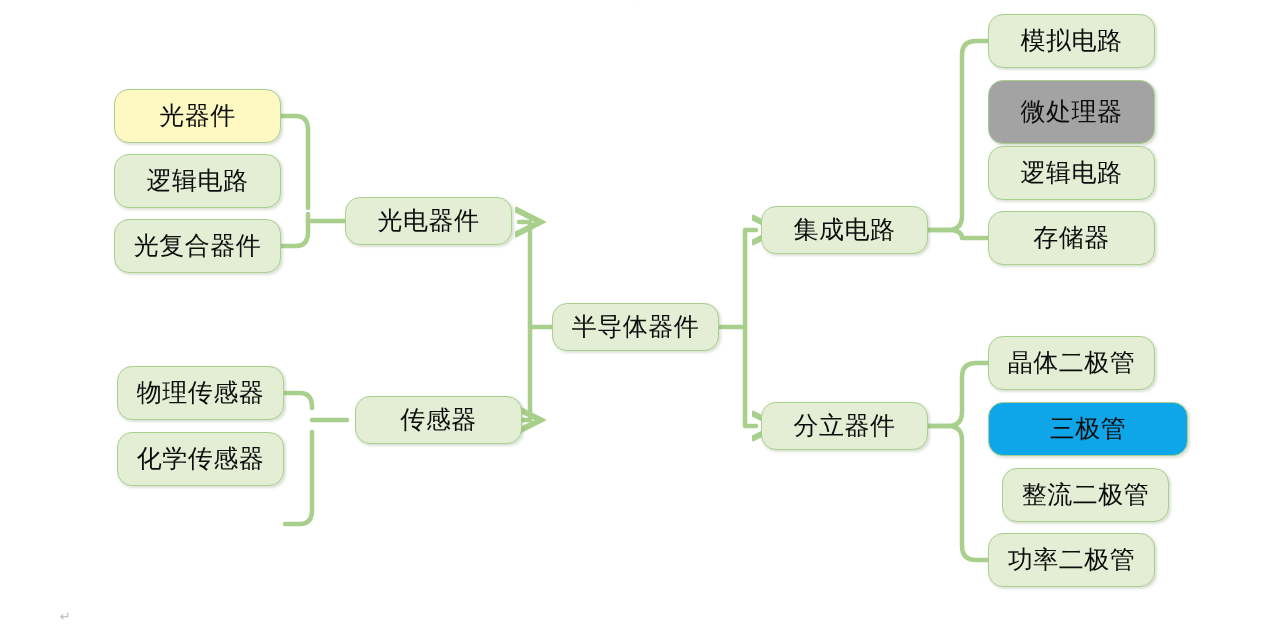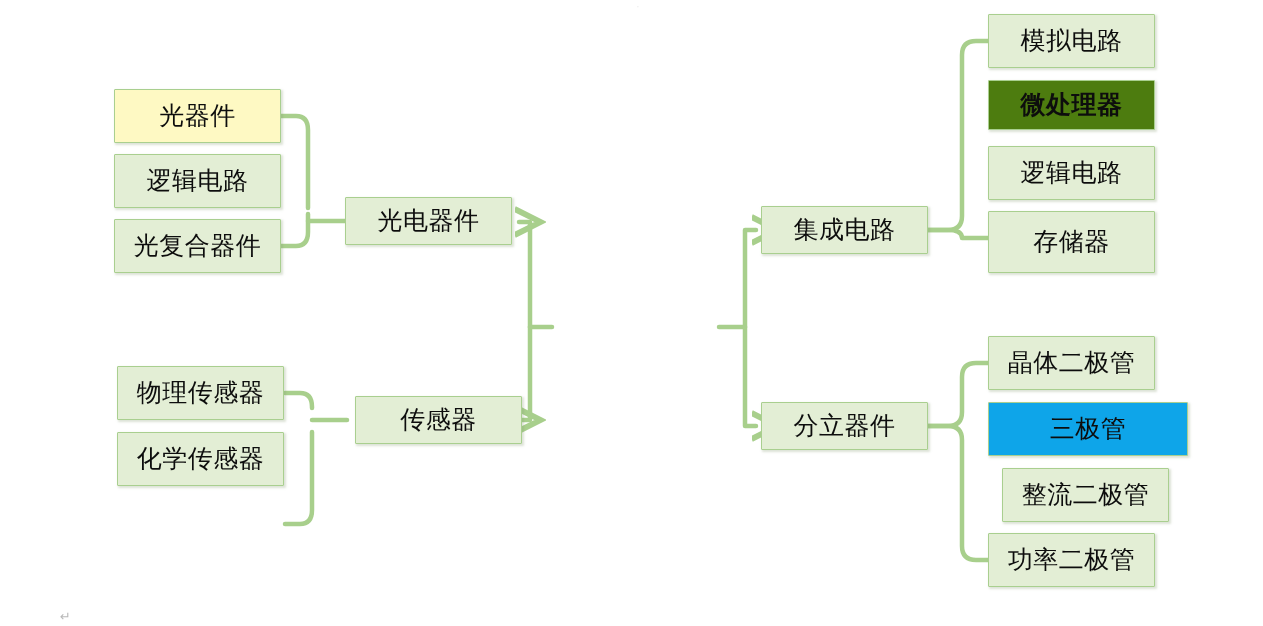--- a/index.html
+++ b/index.html
@@ -27,21 +27,21 @@
     pointer-events: none;
   }
   .node {
     position: absolute;
     box-sizing: border-box;
     display: flex;
     align-items: center;
     justify-content: center;
     background: #e3eed5;
     border: 1.6px solid #a9cf8f;
-    border-radius: 1px;
+    border-radius: 15px;
     color: #0d0d0d;
     line-height: 1.1;
     white-space: nowrap;
     box-shadow: 1.5px 1.5px 2.5px rgba(140,160,120,0.30);
     letter-spacing: 0.5px;
     z-index: 2;
   }
   .node-root   { font-size: 25px; }
   .node-branch { font-size: 25px; }
   .node-leaf   { font-size: 25px; }
@@ -92,40 +92,41 @@
       <path d="M552,327 L530,327"></path>
       <path d="M530,327 L530,222 L519,222" marker-end="url(#arrow-left)"></path>
       <path d="M530,327 L530,420 L519,420" marker-end="url(#arrow-left)"></path>
 
       <path d="M719,327 L745,327"></path>
       <path d="M745,327 L745,230 L756,230" marker-end="url(#arrow-right)"></path>
       <path d="M745,327 L745,426 L756,426" marker-end="url(#arrow-right)"></path>
     </g>
   </svg>
 
+  <div class="node node-root" style="left: 552px; top: 303px; width: 167px; height: 48px; background: rgb(227, 238, 213); border-color: rgb(169, 207, 143); color: rgb(13, 13, 13);">半导体器件</div>
 
   <div class="node node-branch" style="left: 345px; top: 197px; width: 167px; height: 48px; background: rgb(227, 238, 213); border-color: rgb(169, 207, 143); color: rgb(13, 13, 13);">光电器件</div>
 
   <div class="node node-branch" style="left: 347px; top: 396px; width: 167px; height: 48px; background: rgb(227, 238, 213); border-color: rgb(169, 207, 143); color: rgb(13, 13, 13); margin-left: 8px;">传感器</div>
 
   <div class="node node-leaf" style="left: 114px; top: 89px; width: 167px; height: 54px; background: #fef9c3; border-color: rgb(169, 207, 143); color: rgb(13, 13, 13);">光器件</div>
   <div class="node node-leaf" style="left: 114px; top: 154px; width: 167px; height: 54px; background: rgb(227, 238, 213); border-color: rgb(169, 207, 143); color: rgb(13, 13, 13);">逻辑电路</div>
   <div class="node node-leaf" style="left: 114px; top: 219px; width: 167px; height: 54px; background: rgb(227, 238, 213); border-color: rgb(169, 207, 143); color: rgb(13, 13, 13);">光复合器件</div>
 
   <div class="node node-leaf" style="left: 117px; top: 366px; width: 167px; height: 54px; background: rgb(227, 238, 213); border-color: rgb(169, 207, 143); color: rgb(13, 13, 13);">物理传感器</div>
   <div class="node node-leaf" style="left: 117px; top: 432px; width: 167px; height: 54px; background: rgb(227, 238, 213); border-color: rgb(169, 207, 143); color: rgb(13, 13, 13);">化学传感器</div>
 
   <div class="node node-branch" style="left: 761px; top: 206px; width: 167px; height: 48px; background: rgb(227, 238, 213); border-color: rgb(169, 207, 143); color: rgb(13, 13, 13);">集成电路</div>
 
   <div class="node node-branch" style="left: 761px; top: 402px; width: 167px; height: 48px; background: rgb(227, 238, 213); border-color: rgb(169, 207, 143); color: rgb(13, 13, 13);">分立器件</div>
 
   <div class="node node-leaf" style="left: 988px; top: 14px; width: 167px; height: 54px; background: rgb(227, 238, 213); border-color: rgb(169, 207, 143); color: rgb(13, 13, 13);">模拟电路</div>
-  <div class="node node-leaf" style="left: 988px; top: 80px; width: 167px; height: 50px; background: #4d7c0f; border-color: rgb(169, 207, 143); color: rgb(13, 13, 13); font-weight: bold;">微处理器</div>
+  <div class="node node-leaf" style="left: 988px; top: 80px; width: 167px; height: 64px; background: #a3a3a3; border-color: rgb(169, 207, 143); color: rgb(13, 13, 13);">微处理器</div>
   <div class="node node-leaf" style="left: 988px; top: 146px; width: 167px; height: 54px; background: rgb(227, 238, 213); border-color: rgb(169, 207, 143); color: rgb(13, 13, 13);">逻辑电路</div>
-  <div class="node node-leaf" style="left: 988px; top: 211px; width: 167px; height: 62px; background: rgb(227, 238, 213); border-color: rgb(169, 207, 143); color: rgb(13, 13, 13);">存储器</div>
+  <div class="node node-leaf" style="left: 988px; top: 211px; width: 167px; height: 54px; background: rgb(227, 238, 213); border-color: rgb(169, 207, 143); color: rgb(13, 13, 13);">存储器</div>
 
   <div class="node node-leaf" style="left: 988px; top: 336px; width: 167px; height: 54px; background: rgb(227, 238, 213); border-color: rgb(169, 207, 143); color: rgb(13, 13, 13);">晶体二极管</div>
   <div class="node node-leaf" style="left: 988px; top: 402px; width: 200px; height: 54px; background: #0ea5e9; border-color: rgb(169, 207, 143); color: rgb(13, 13, 13);">三极管</div>
   <div class="node node-leaf" style="left: 988px; top: 468px; width: 167px; height: 54px; background: rgb(227, 238, 213); border-color: rgb(169, 207, 143); color: rgb(13, 13, 13); margin-left: 14px;">整流二极管</div>
   <div class="node node-leaf" style="left: 988px; top: 533px; width: 167px; height: 54px; background: rgb(227, 238, 213); border-color: rgb(169, 207, 143); color: rgb(13, 13, 13);">功率二极管</div>
 
   <div class="paragraph-mark" style="left:60px; top:609px;">↵</div>
   <div class="top-mark" style="left:636px; top:0px;">·</div>
 
 </div>

